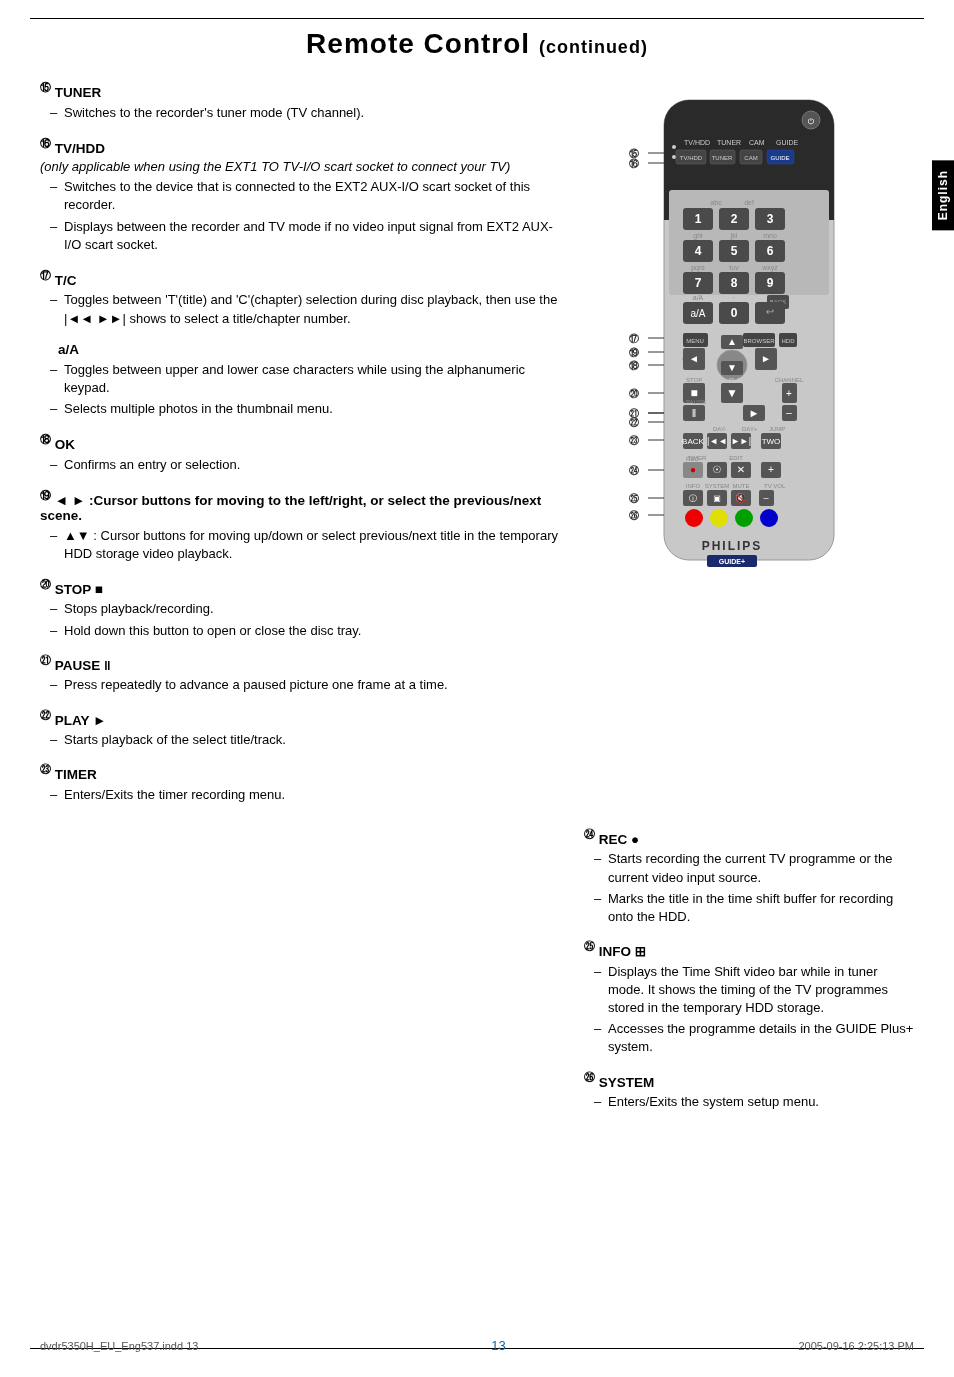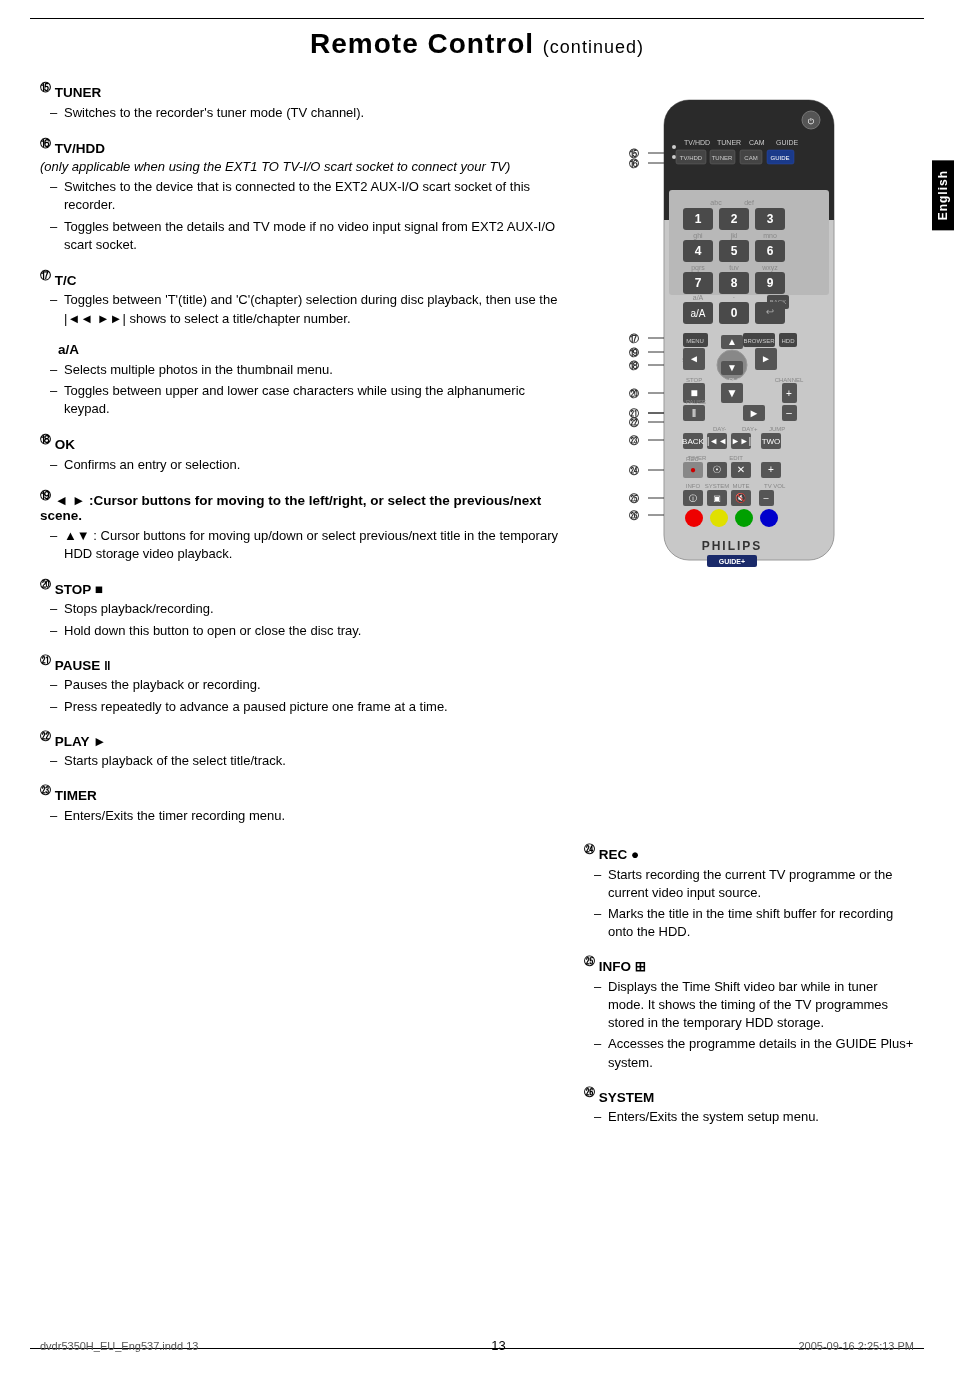--- a/index.html
+++ b/index.html
@@ -47,21 +47,21 @@
     
     .page-title {
       text-align: center;
       padding: 28px 0 20px 0;
       font-size: 28px;
       font-weight: bold;
       letter-spacing: 1px;
     }
     .page-title .continued {
       font-size: 18px;
-      font-weight: normal;
+      font-weight: bold;
     }
 
     
     .main-content {
       display: flex;
       padding: 0 40px;
       gap: 20px;
     }
 
     
@@ -124,21 +124,21 @@
       display: flex;
       justify-content: center;
       padding: 10px 0;
     }
 
     
     .bottom-content {
       display: flex;
       padding: 0 40px;
       gap: 16px;
-      margin-top: 4px;
+      margin-top: 10px;
     }
     .bottom-left {
       flex: 1;
     }
     .bottom-right {
       width: 330px;
       flex-shrink: 0;
     }
 
     
@@ -149,21 +149,21 @@
       right: 40px;
       display: flex;
       justify-content: space-between;
       align-items: center;
       font-size: 11px;
       color: #555;
     }
 
     .page-number {
       font-size: 13px;
-      color: #000000;
+      color: #0369a1;
       font-weight: normal;
     }
 
   </style>
 </head>
 <body>
 
 <div class="page-border-top"></div>
 <div class="page-border-bottom"></div>
 
@@ -187,40 +187,40 @@
       </ul>
     </div>
 
     <div class="section">
       <div class="section-title">
         <span class="section-number">⑯</span> <strong>TV/HDD</strong>
       </div>
       <div class="section-italic">(only applicable when using the EXT1 TO TV-I/O scart socket to connect your TV)</div>
       <ul class="bullet-list">
         <li>Switches to the device that is connected to the EXT2 AUX-I/O scart socket of this recorder.</li>
-        <li>Toggles between the details and TV mode if no video input signal from EXT2 AUX-I/O scart socket.</li>
+        <li>Displays between the recorder and TV mode if no video input signal from EXT2 AUX-I/O scart socket.</li>
       </ul>
     </div>
 
     <div class="section">
       <div class="section-title">
         <span class="section-number">⑰</span> <strong>T/C</strong>
       </div>
       <ul class="bullet-list">
         <li>Toggles between 'T'(title) and 'C'(chapter) selection during disc playback, then use the |◄◄ ►►| shows to select a title/chapter number.</li>
       </ul>
     </div>
 
     <div class="section">
       <div class="section-title" style="font-weight:normal; padding-left: 18px;">
         <strong>a/A</strong>
       </div>
       <ul class="bullet-list">
+        <li>Toggles between upper and lower case characters while using the alphanumeric keypad.</li>
         <li>Selects multiple photos in the thumbnail menu.</li>
-        <li>Toggles between upper and lower case characters while using the alphanumeric keypad.</li>
       </ul>
     </div>
 
     <div class="section">
       <div class="section-title">
         <span class="section-number">⑱</span> <strong>OK</strong>
       </div>
       <ul class="bullet-list">
         <li>Confirms an entry or selection.</li>
       </ul>
@@ -243,21 +243,20 @@
         <li>Stops playback/recording.</li>
         <li>Hold down this button to open or close the disc tray.</li>
       </ul>
     </div>
 
     <div class="section">
       <div class="section-title">
         <span class="section-number">㉑</span> <strong>PAUSE ‖</strong>
       </div>
       <ul class="bullet-list">
-        <li>Pauses the playback or recording.</li>
         <li>Press repeatedly to advance a paused picture one frame at a time.</li>
       </ul>
     </div>
 
     <div class="section">
       <div class="section-title">
         <span class="section-number">㉒</span> <strong>PLAY ►</strong>
       </div>
       <ul class="bullet-list">
         <li>Starts playback of the select title/track.</li>

